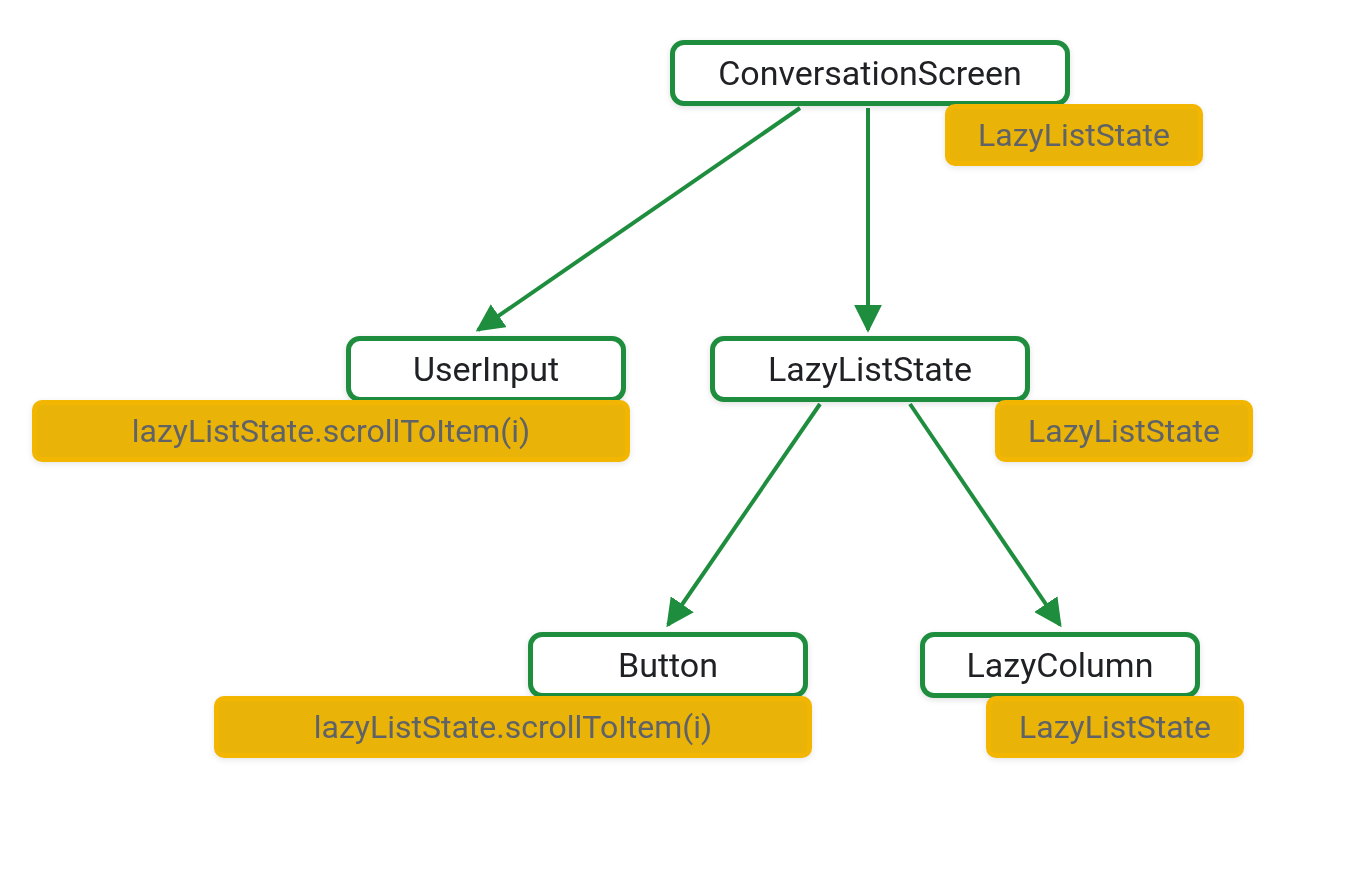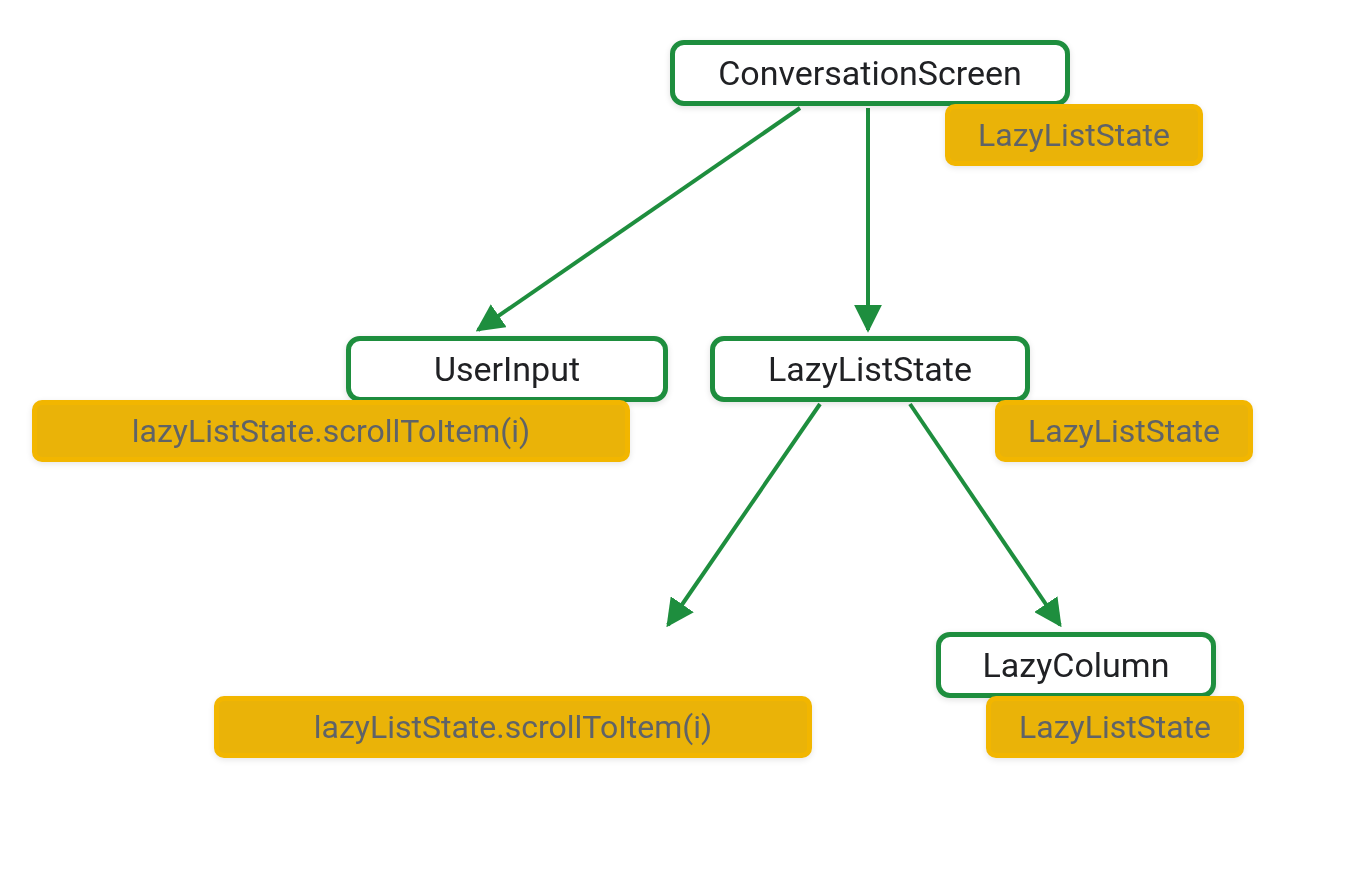--- a/index.html
+++ b/index.html
@@ -75,28 +75,29 @@
 
     <line x1="820" y1="404" x2="668" y2="625" stroke="#1e8e3e" stroke-width="4" marker-end="url(#arrow)"></line>
 
     <line x1="910" y1="404" x2="1060" y2="625" stroke="#1e8e3e" stroke-width="4" marker-end="url(#arrow)"></line>
   </svg>
 
   <div class="node" style="left:670px; top:40px; width:400px;">ConversationScreen</div>
 
   <div class="annot" style="left:945px; top:104px; width:258px;">LazyListState</div>
 
-  <div class="node" style="left:346px; top:336px; width:322px;">UserInput</div>
+  <div class="node" style="left:346px; top:336px; width:280px;">UserInput</div>
 
   <div class="annot" style="left:32px; top:400px; width:598px;">lazyListState.scrollToItem(i)</div>
 
   <div class="node" style="left:710px; top:336px; width:320px;">LazyListState</div>
 
   <div class="annot" style="left:995px; top:400px; width:258px;">LazyListState</div>
 
+  <div class="node" style="left:528px; top:632px; width:280px;">Button</div>
 
   <div class="annot" style="left:214px; top:696px; width:598px;">lazyListState.scrollToItem(i)</div>
 
-  <div class="node" style="left:920px; top:632px; width:280px;margin-left:16px;">LazyColumn</div>
+  <div class="node" style="left:920px; top:632px; width:280px;">LazyColumn</div>
 
   <div class="annot" style="left:986px; top:696px; width:258px;">LazyListState</div>
 
 </div>
 
 </body></html>

